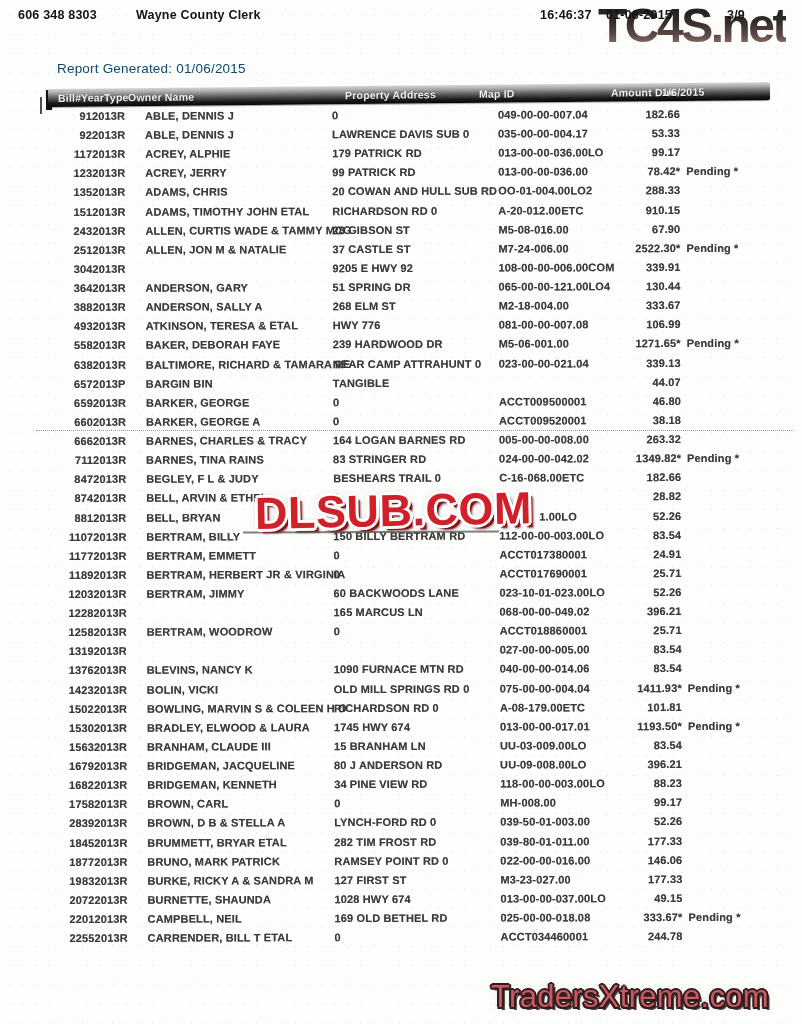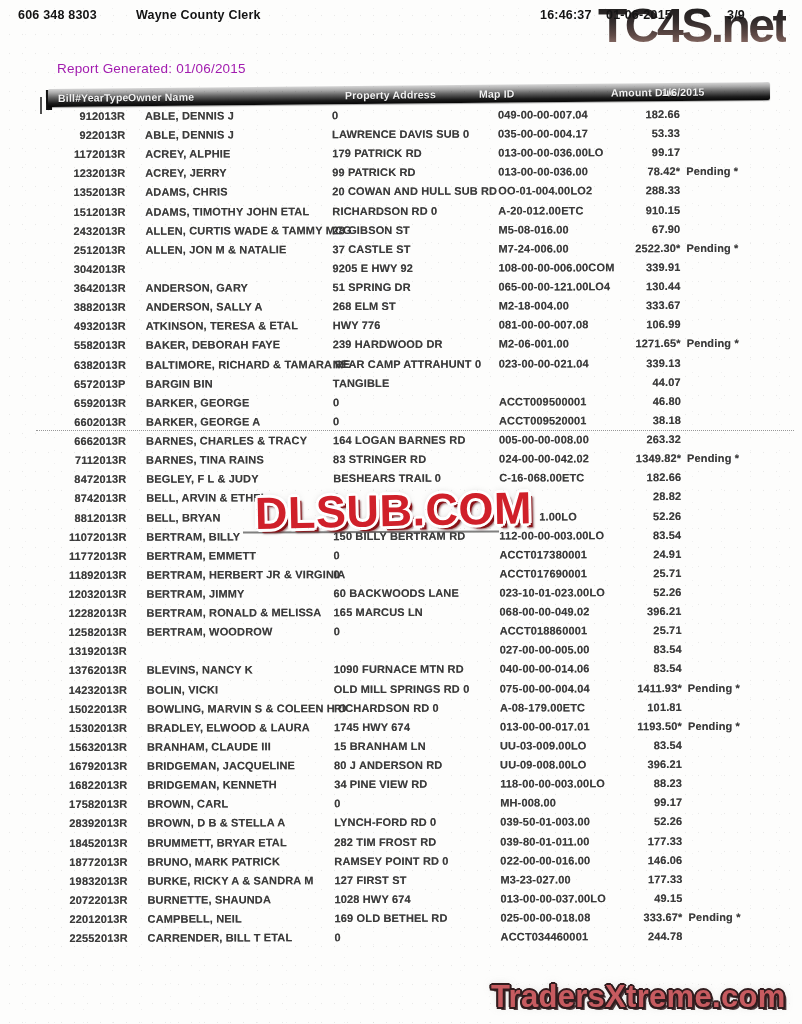--- a/index.html
+++ b/index.html
@@ -34,21 +34,21 @@
   .logo-top{
     position:absolute;left:598px;top:0px;z-index:2;
     font-size:48px;font-weight:900;letter-spacing:-2.5px;line-height:52px;
     background:linear-gradient(180deg,#1c1c1c 8%,#332c2c 42%,#5f4a46 68%,#a5837b 96%);
     -webkit-background-clip:text;background-clip:text;color:transparent;
     white-space:nowrap;
   }
 
   .report-generated{
     position:absolute;left:57px;top:61px;z-index:2;
-    font-size:13.5px;font-weight:500;color:#a21caf;letter-spacing:.2px;
+    font-size:13.5px;font-weight:500;color:#0c4a6e;letter-spacing:.2px;
   }
 
   
   .thead-bar{
     position:absolute;left:48px;top:89px;width:722px;height:18px;z-index:2;
     background:linear-gradient(180deg,#d6d6d6 0%,#a9a9a9 22%,#636363 48%,#1b1b1b 80%,#050505 100%);
     border-radius:2px;
     transform:rotate(-0.55deg);transform-origin:left center;
     box-shadow:0 1px 1px rgba(0,0,0,.35);
   }
@@ -93,21 +93,21 @@
     text-shadow:
       -3px 0 0 #fff, 3px 0 0 #fff, 0 -3px 0 #fff, 0 3px 0 #fff,
       -2px -2px 0 #fff, 2px -2px 0 #fff, -2px 2px 0 #fff, 2px 2px 0 #fff,
       4px 4px 0 #8a1217, 5px 5px 2px rgba(90,10,14,.55),
       0 0 7px rgba(120,120,120,.45);
   }
 
   
   .wm-bottom{
     position:absolute;left:491px;top:980px;z-index:5;
-    font-size:31px;font-weight:700;letter-spacing:.3px;line-height:34px;
+    font-size:31px;font-weight:400;letter-spacing:.3px;line-height:34px;
     color:#c75b60;white-space:nowrap;
     text-shadow:
       -2px 0 0 #311c1e, 2px 0 0 #311c1e, 0 -2px 0 #311c1e, 0 2px 0 #311c1e,
       -1.5px -1.5px 0 #311c1e, 1.5px -1.5px 0 #311c1e,
       -1.5px 1.5px 0 #311c1e, 1.5px 1.5px 0 #311c1e,
       3px 3px 0 rgba(49,28,30,.85),
       0 0 9px rgba(200,200,200,.8);
   }
 </style>
 </head>
@@ -234,21 +234,21 @@
         <span class="cell c-owner">ATKINSON, TERESA &amp; ETAL</span>
         <span class="cell c-addr">HWY 776</span>
         <span class="cell c-map">081-00-00-007.08</span>
         <span class="cell c-amt">106.99</span>
       </div>
       <div class="row" style="top: 336.44px;">
         <span class="cell c-bill">558</span>
         <span class="cell c-year">2013R</span>
         <span class="cell c-owner">BAKER, DEBORAH FAYE</span>
         <span class="cell c-addr">239 HARDWOOD DR</span>
-        <span class="cell c-map">M2-06-001.00</span>
+        <span class="cell c-map">M5-06-001.00</span>
         <span class="cell c-amt">1271.65*</span>
         <span class="cell c-note">Pending *</span>
       </div>
       <div class="row" style="top: 355.56px;">
         <span class="cell c-bill">638</span>
         <span class="cell c-year">2013R</span>
         <span class="cell c-owner">BALTIMORE, RICHARD &amp; TAMARA RE</span>
         <span class="cell c-addr">NEAR CAMP ATTRAHUNT 0</span>
         <span class="cell c-map">023-00-00-021.04</span>
         <span class="cell c-amt">339.13</span>
@@ -343,21 +343,20 @@
         <span class="cell c-bill">1203</span>
         <span class="cell c-year">2013R</span>
         <span class="cell c-owner">BERTRAM, JIMMY</span>
         <span class="cell c-addr">60 BACKWOODS LANE</span>
         <span class="cell c-map">023-10-01-023.00LO</span>
         <span class="cell c-amt">52.26</span>
       </div>
       <div class="row" style="top: 604.12px;">
         <span class="cell c-bill">1228</span>
         <span class="cell c-year">2013R</span>
-        <span class="cell c-owner">BERTRAM, RONALD &amp; MELISSA</span>
         <span class="cell c-addr">165 MARCUS LN</span>
         <span class="cell c-map">068-00-00-049.02</span>
         <span class="cell c-amt">396.21</span>
       </div>
       <div class="row" style="top: 623.24px;">
         <span class="cell c-bill">1258</span>
         <span class="cell c-year">2013R</span>
         <span class="cell c-owner">BERTRAM, WOODROW</span>
         <span class="cell c-addr">0</span>
         <span class="cell c-map">ACCT018860001</span>

